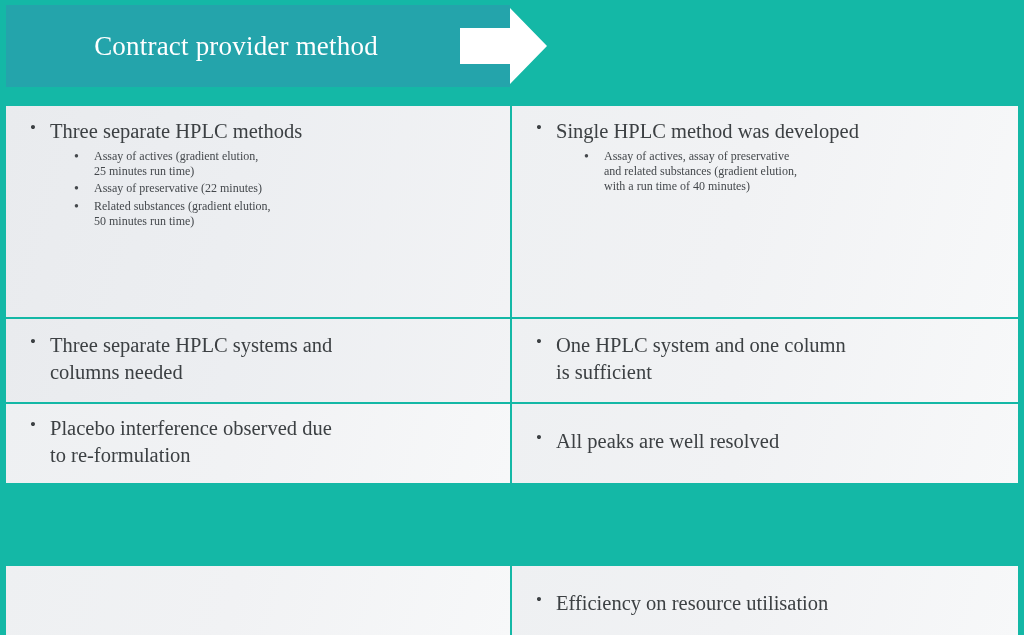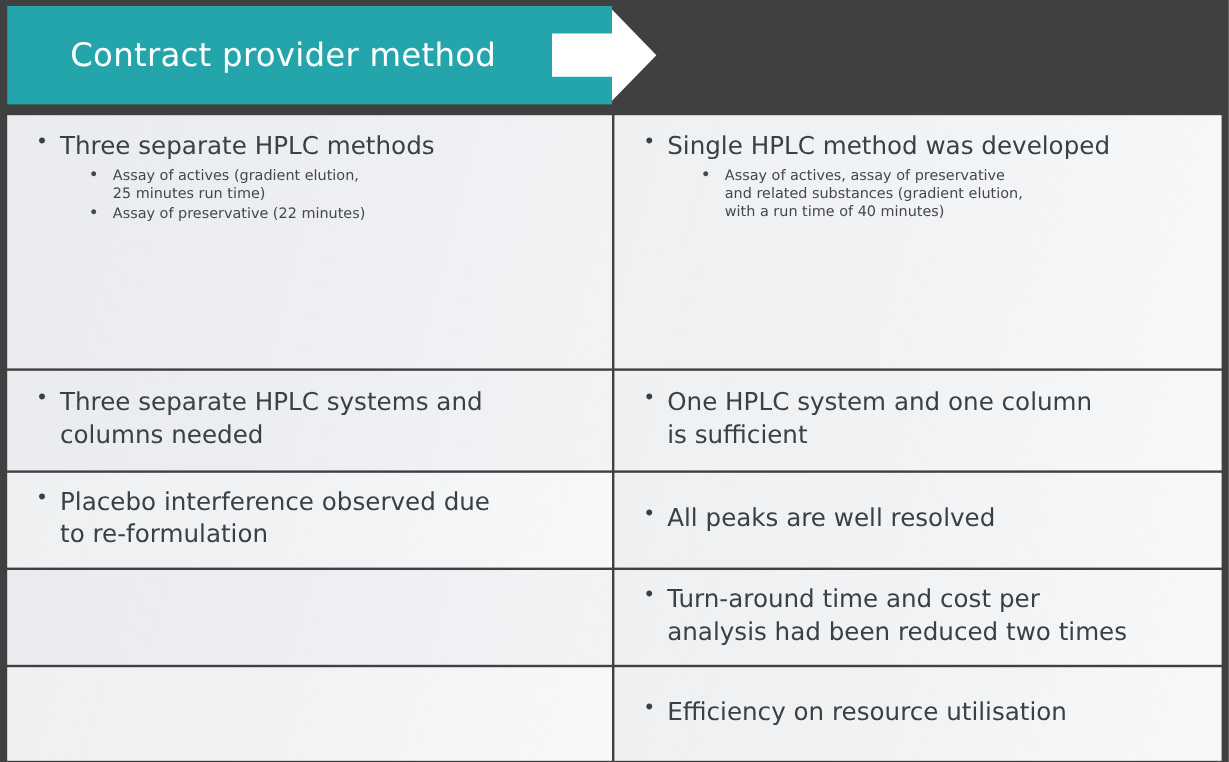--- a/index.html
+++ b/index.html
@@ -11,21 +11,22 @@
     width: 1024px;
     height: 635px;
     font-family: "DejaVu Sans", sans-serif;
     overflow: hidden;
   }
 
   #slide {
     position: relative;
     width: 1024px;
     height: 635px;
-    background: #404040;
+    background: #14b8a6;
+    font-family: Liberation Serif, serif;
   }
 
   
   .header-row {
     position: absolute;
     left: 6px;
     top: 5px;
     width: 1012px;
     height: 82px;
   }
@@ -77,21 +78,21 @@
     width: 1012px;
     height: 538px;
   }
   .trow {
     position: absolute;
     left: 0;
     width: 1012px;
   }
   .tcell {
     position: absolute;
-    top: 4px;
+    top: 14px;
     height: 100%;
     box-sizing: border-box;
     overflow: hidden;
   }
   .c-left  { left: 0;     width: 504px; }
   .c-right { left: 506px; width: 506px; }
 
   
   .shade-a { background: linear-gradient(105deg, #e9ebee 0%, #eceef1 45%, #f2f3f5 100%); }
   .shade-b { background: linear-gradient(105deg, #eef0f2 0%, #f1f2f4 45%, #f7f8f9 100%); }
@@ -166,20 +167,22 @@
   <div class="tbl">
 
     <div class="trow row1">
       <div class="tcell c-left shade-a">
         <div class="cell-pad">
           <ul class="blist">
             <li class="b1 nowrapline">Three separate HPLC methods</li>
             <li class="b2 nowrapline sub-left">Assay of actives (gradient elution,
 25 minutes run time)</li>
             <li class="b2 nowrapline sub-left">Assay of preservative (22 minutes)</li>
+            <li class="b2 nowrapline sub-left">Related substances (gradient elution,
+50 minutes run time)</li>
           </ul>
         </div>
       </div>
       <div class="tcell c-right shade-b">
         <div class="cell-pad">
           <ul class="blist">
             <li class="b1 nowrapline">Single HPLC method was developed</li>
             <li class="b2 nowrapline sub-right">Assay of actives, assay of preservative
 and related substances (gradient elution,
 with a run time of 40 minutes)</li>
@@ -218,31 +221,20 @@
       <div class="tcell c-right shade-b">
         <div class="cell-pad vcenter">
           <ul class="blist">
             <li class="b1 nowrapline">One HPLC system and one column
 is sufficient</li>
           </ul>
         </div>
       </div>
     </div>
 
-    <div class="trow row4">
-      <div class="tcell c-left shade-a"></div>
-      <div class="tcell c-right shade-b">
-        <div class="cell-pad vcenter">
-          <ul class="blist">
-            <li class="b1 nowrapline">Turn-around time and cost per
-analysis had been reduced two times</li>
-          </ul>
-        </div>
-      </div>
-    </div>
 
     <div class="trow row5">
       <div class="tcell c-left shade-b"></div>
       <div class="tcell c-right shade-b">
         <div class="cell-pad vcenter">
           <ul class="blist">
             <li class="b1 nowrapline">Efficiency on resource utilisation</li>
           </ul>
         </div>
       </div>

